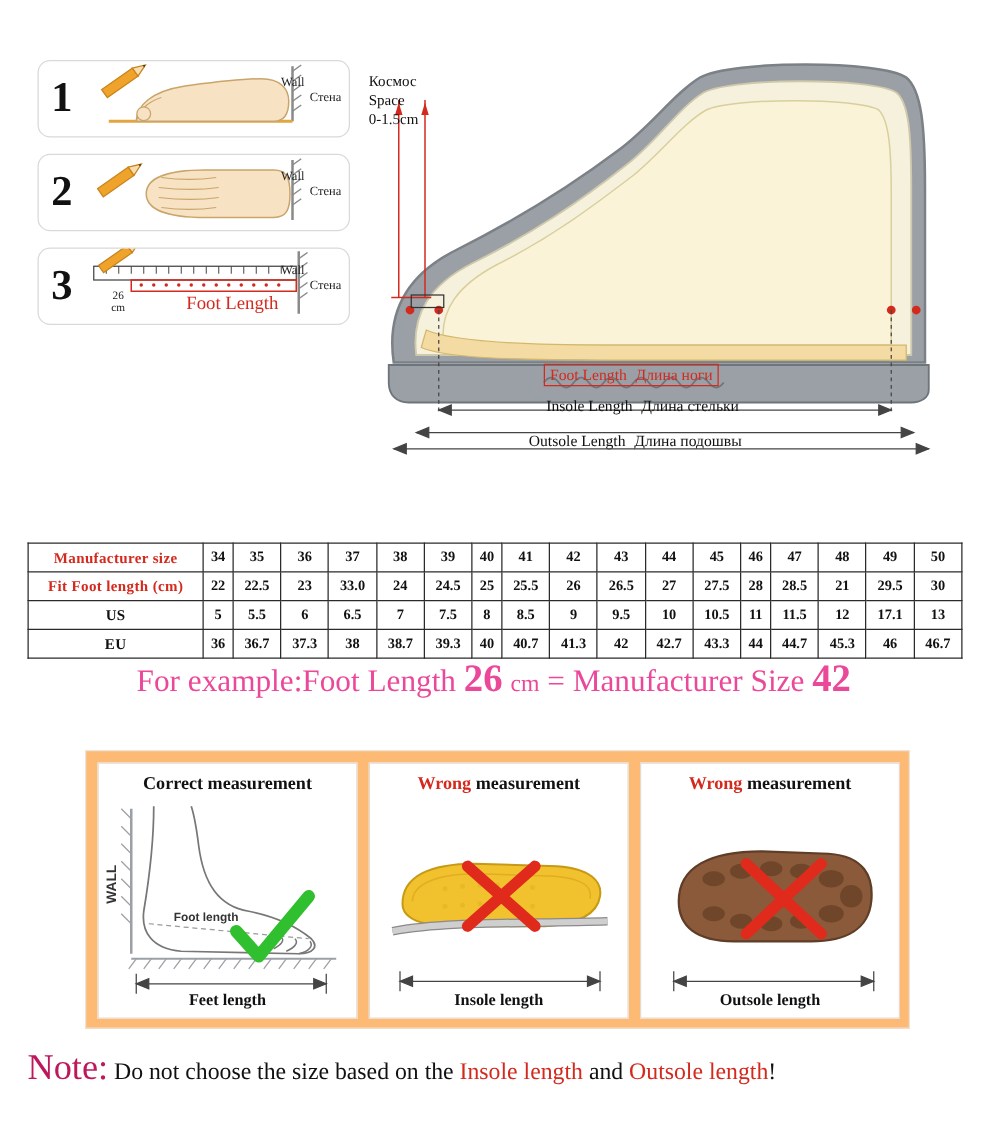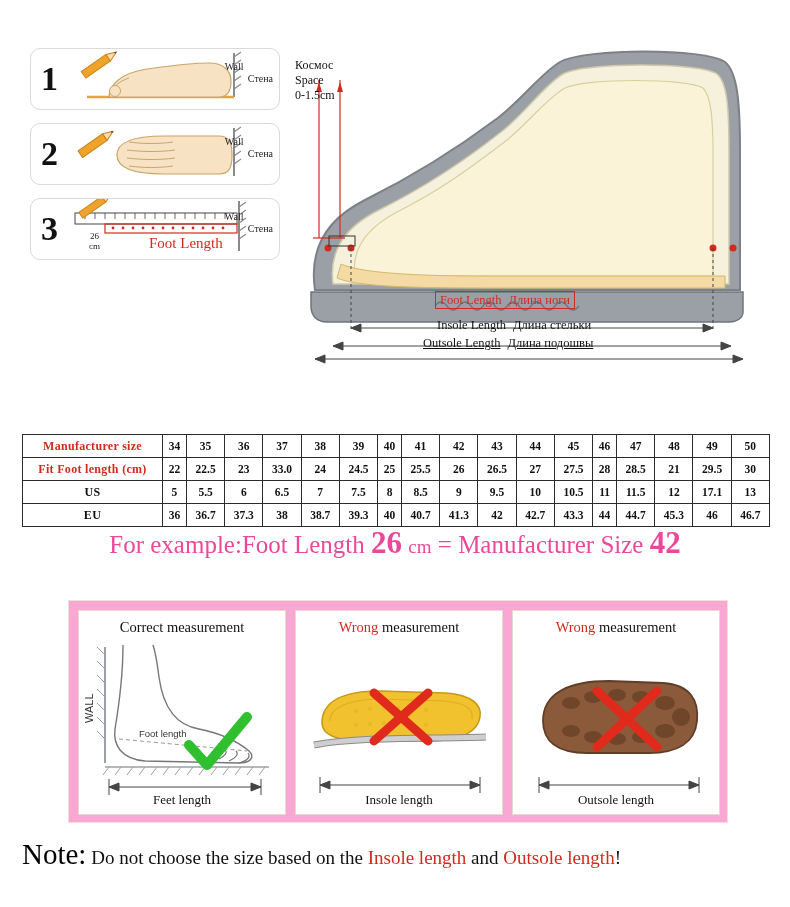--- a/index.html
+++ b/index.html
@@ -85,22 +85,23 @@
     text-align: center; color: #ec4899;
     font-size: 25px; font-family: "Liberation Serif", serif;
   }
   .example .big { font-size: 31px; font-weight: bold; }
   .example .sm { font-size: 19px; }
 
   
   .panels {
     position: absolute; left: 68px; top: 600px;
     width: 660px; height: 223px;
-    background: #f9a8d4;
+    background: #fdba74;
     border: 1px solid #f0e2d6;
+    font-weight: bold;
   }
   .panel {
     position: absolute; top: 9px; height: 205px;
     background: #fff; border: 1px solid #e6d9cd;
   }
   .panel.p1 { left: 9px; width: 208px; }
   .panel.p2 { left: 226px; width: 208px; }
   .panel.p3 { left: 443px; width: 208px; }
   .panel-title {
     position: absolute; top: 8px; left: 0; width: 100%;
@@ -112,21 +113,21 @@
     text-align: center; font-size: 13px; color: #111;
   }
   .panel svg { position:absolute; left:0; top: 26px; }
 
   
   .note {
     position: absolute; left: 22px; top: 838px; width: 760px;
     font-size: 19px; color: #111; font-family: "Liberation Serif", serif;
     white-space: nowrap;
   }
-  .note .word { color: #000000; font-size: 29px; }
+  .note .word { color: #be185d; font-size: 29px; }
   .note .red { color: #d42a1e; }
 </style>
 </head>
 <body>
 
 <div class="page">
 
   <div class="top">
 
     <div class="steps">
@@ -314,21 +315,21 @@
           <polygon points="446,306 436,302 436,310" fill="#444"></polygon>
         </g>
       </svg>
 
       <div class="legend-row" style="left: 150px; top: 253px;">
         <span class="boxed"><span>Foot Length</span><span class="ru">Длина ноги</span></span>
       </div>
       <div class="legend-row" style="left: 152px; top: 278px;">
         <span>Insole Length</span><span class="ru">Длина стельки</span>
       </div>
-      <div class="legend-row" style="left: 138px; top: 296px; text-decoration: underline;">
+      <div class="legend-row" style="left: 138px; top: 306px;">
         <span>Outsole Length</span><span class="ru">Длина подошвы</span>
       </div>
 
       <svg width="500" height="40" style="position:absolute; left:0; top:305px;">
         <g stroke="#444" stroke-width="1">
           <line x1="30" y1="14" x2="458" y2="14"></line>
           <polygon points="30,14 40,10 40,18" fill="#444"></polygon>
           <polygon points="458,14 448,10 448,18" fill="#444"></polygon>
         </g>
       </svg>

